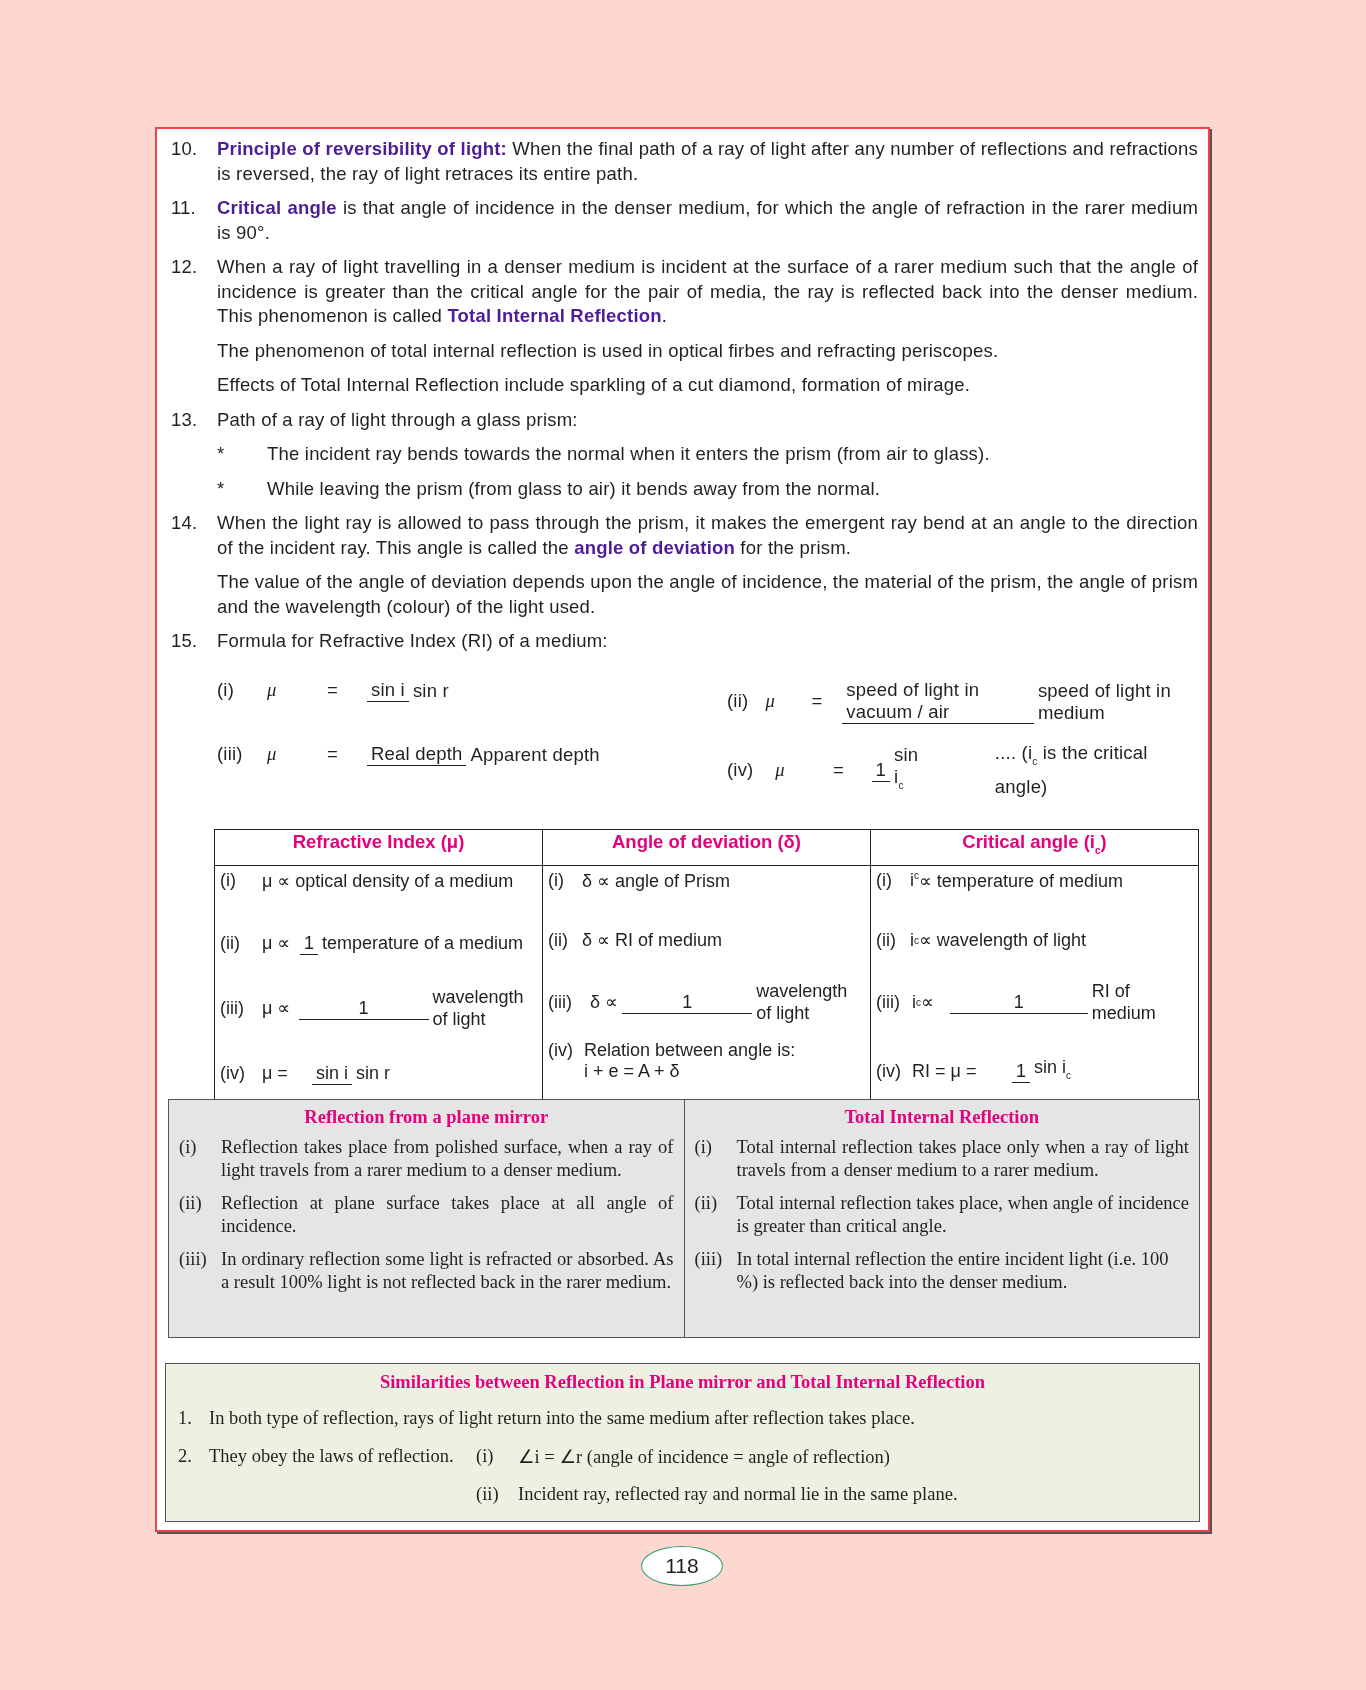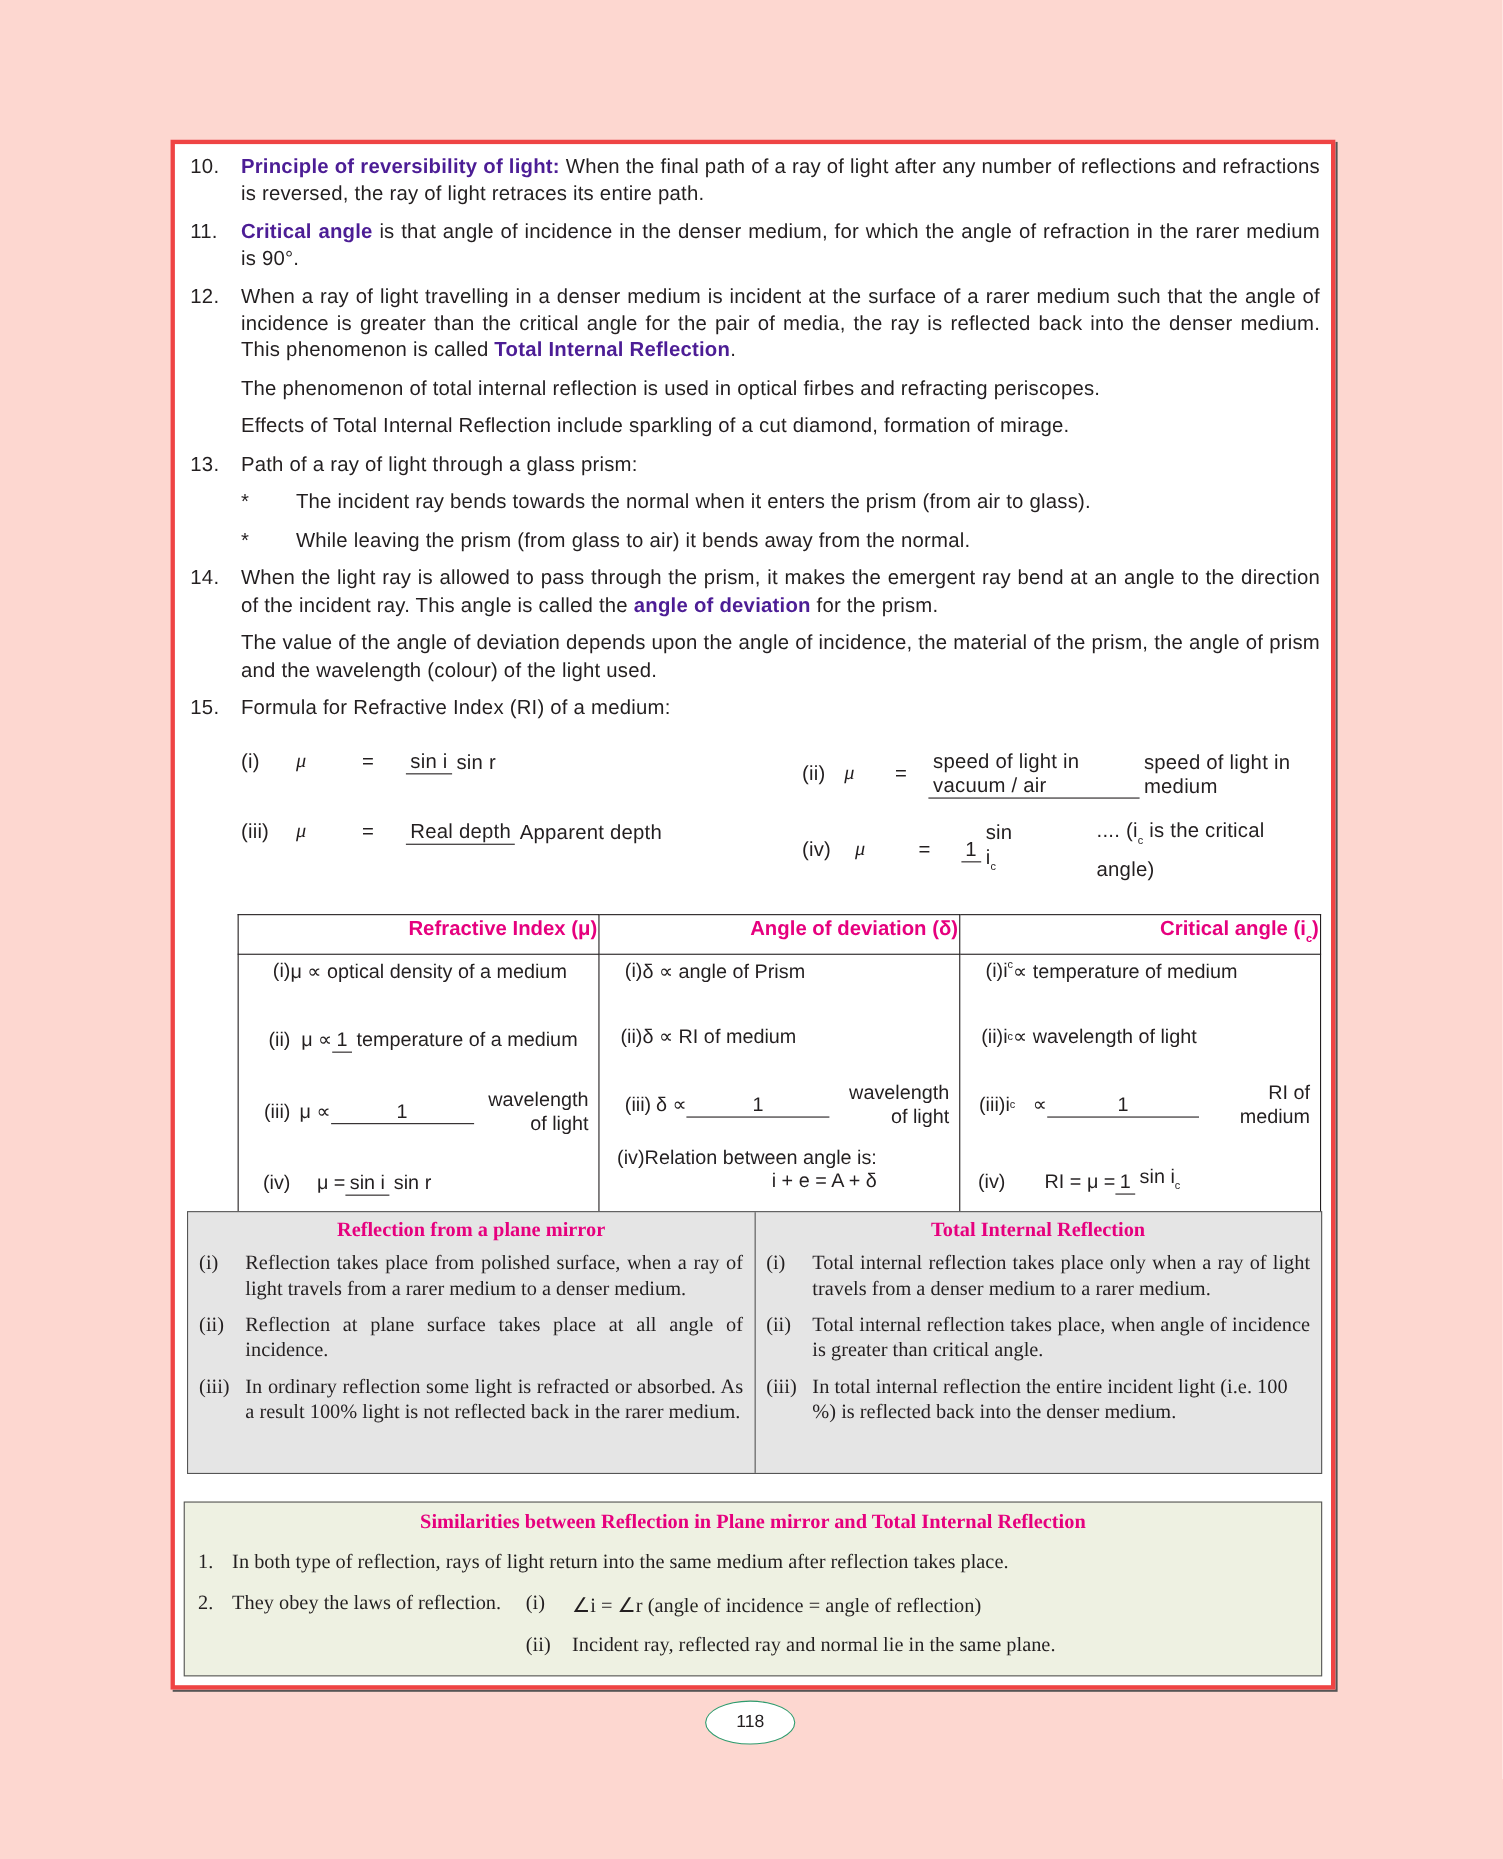--- a/index.html
+++ b/index.html
@@ -2,21 +2,21 @@
 <html><head>
 <meta charset="utf-8">
 <style>
   html, body { margin:0; padding:0; }
   body {
     width:1366px; height:1690px; background:#fdd7d0; position:relative;
     font-family:"Liberation Sans", sans-serif; color:#231f20;
   }
   .frame {
     position:absolute; left:155px; top:127px; width:1051px; height:1401px;
-    background:#fff; border:4px solid #ef4444; box-shadow:2px 2px 0 #555;
+    background:#fff; border:2px solid #ef4444; box-shadow:2px 2px 0 #555;
   }
   .pink { color:#4c1d95; font-weight:bold; }
   .content { position:absolute; left:10px; top:8px; right:10px; font-size:18.5px; line-height:24.5px; letter-spacing:0.2px; }
   .item { display:flex; margin-bottom:10px; }
   .item .num { width:46px; flex:none; padding-left:4px; }
   .item .txt { flex:1; text-align:justify; }
   .para { padding-left:50px; margin-bottom:10px; }
   .bullet { display:flex; padding-left:50px; margin-bottom:10px; }
   .bullet .star { width:50px; flex:none; }
   sub.c { font-size:10px; vertical-align:-6px; }
@@ -25,38 +25,38 @@
   .formulas { position:relative; height:122px; margin-left:50px; }
   .f { position:absolute; display:flex; align-items:center; }
   .f .lab { width:50px; }
   .f .sym { width:60px; }
   .f .eq { width:40px; }
   .frac { display:inline-flex; flex-direction:row; align-items:center; }
   .frac .n { padding:0 4px; border-bottom:1.5px solid #231f20; line-height:22px; }
   .frac .d { padding:16px 4px; line-height:22px; }
 
   table.dep { position:absolute; left:57px; top:700px; width:985px; border-collapse:collapse; font-size:18px; }
-  table.dep th, table.dep td { border:1.2px solid #231f20; vertical-align:top;text-align:right; }
+  table.dep th, table.dep td { border:1.2px solid #231f20; vertical-align:top; }
   table.dep th { color:#e6007e; font-weight:bold; height:33px; font-size:18.5px; }
   table.dep td { padding:4px 5px 6px; width:33.3%; }
   .dr { display:flex; align-items:center; min-height:48px; }
   .dr .r { width:42px; flex:none; }
 
   .cmp { position:absolute; left:11px; top:970px; width:1030px; height:237px; background:#e5e5e5; border:1.5px solid #555; display:flex; font-family:"Liberation Serif", serif; font-size:18.5px; line-height:23.5px; }
   .cmp .col { flex:1; padding:6px 10px; }
   .cmp .col + .col { border-left:1.5px solid #555; }
   .cmp h3 { margin:0 0 6px; text-align:center; font-size:18.5px; color:#e6007e; }
   .cmp .row { display:flex; margin-bottom:9px; text-align:justify; }
   .cmp .row .r { width:42px; flex:none; }
 
   .sim { position:absolute; left:8px; top:1234px; width:1033px; height:157px; background:#eef1e2; border:1.5px solid #555; font-family:"Liberation Serif", serif; font-size:18.5px; }
   .sim h3 { margin:8px 0 0; text-align:center; font-size:18.5px; color:#e6007e; }
   .sim .l { position:absolute; }
 
-  .pageno { position:absolute; left:641px; top:1546px; width:80px; height:38px; border:1.5px solid #2e9c6e; border-radius:50%; text-align:center; line-height:38px; font-size:16px; background:#fff; }
+  .pageno { position:absolute; left:641px; top:1546px; width:80px; height:38px; border:1.5px solid #2e9c6e; border-radius:50%; text-align:center; line-height:38px; font-size:21px; background:#fff; }
 </style>
 </head>
 <body>
 
 <div class="frame">
   <div class="content">
 
     <div class="item">
       <span class="num">10.</span>
       <span class="txt"><span class="pink">Principle of reversibility of light:</span><span> When the final path of a ray of light after any number of reflections and refractions is reversed, the ray of light retraces its entire path.</span></span>

